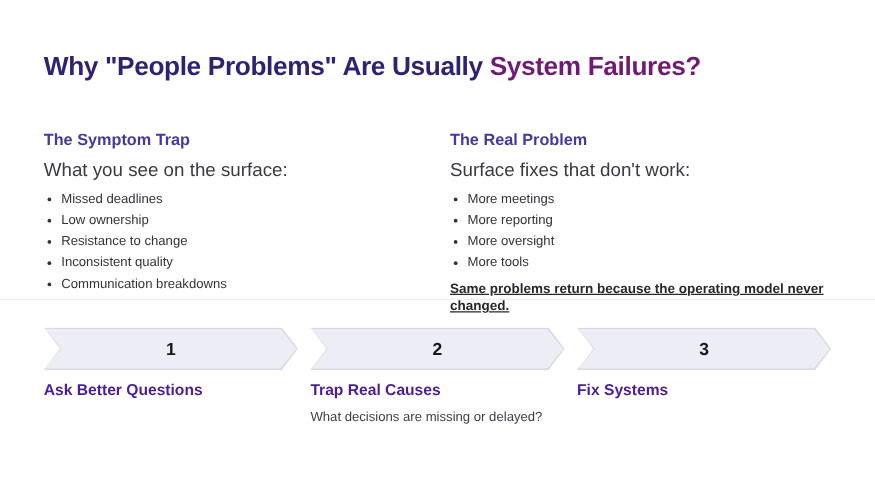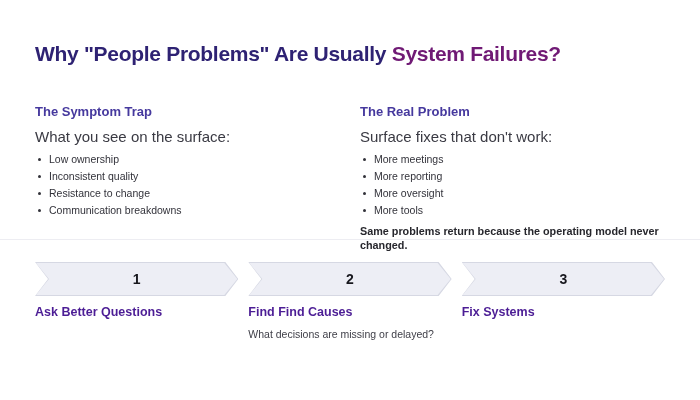--- a/index.html
+++ b/index.html
@@ -71,20 +71,21 @@
     height: 3px;
     border-radius: 50%;
     background: #32323a;
   }
   .col-conclusion {
     margin-top: 5px;
     font-size: 10.8px;
     font-weight: 700;
     color: #27272d;
     line-height: 14px;
+    text-decoration: underline;
   }
 
   
   .divider {
     position: absolute;
     left: 0;
     right: 0;
     top: 239px;
     height: 1px;
     background: #ededf2;
@@ -152,23 +153,24 @@
 <div class="slide">
 
   <h1 class="title"><span class="main">Why "People Problems" Are Usually </span><span class="accent">System Failures?</span></h1>
 
   <div class="columns">
 
     <div class="col">
       <div class="col-heading">The Symptom Trap</div>
       <div class="col-intro">What you see on the surface:</div>
       <ul class="bullets">
+        <li>Missed deadlines</li>
         <li>Low ownership</li>
+        <li>Resistance to change</li>
         <li>Inconsistent quality</li>
-        <li>Resistance to change</li>
         <li>Communication breakdowns</li>
       </ul>
     </div>
 
     <div class="col">
       <div class="col-heading">The Real Problem</div>
       <div class="col-intro">Surface fixes that don't work:</div>
       <ul class="bullets">
         <li>More meetings</li>
         <li>More reporting</li>
@@ -198,21 +200,21 @@
       <div class="layer-fill"></div>
       <div class="num">3</div>
     </div>
   </div>
 
   <div class="steps">
     <div class="step">
       <div class="step-title">Ask Better Questions</div>
     </div>
     <div class="step">
-      <div class="step-title">Find Find Causes</div>
+      <div class="step-title">Trap Real Causes</div>
       <div class="step-desc">What decisions are missing or delayed?</div>
     </div>
     <div class="step">
       <div class="step-title">Fix Systems</div>
     </div>
   </div>
 
 </div>
 
 </body></html>

